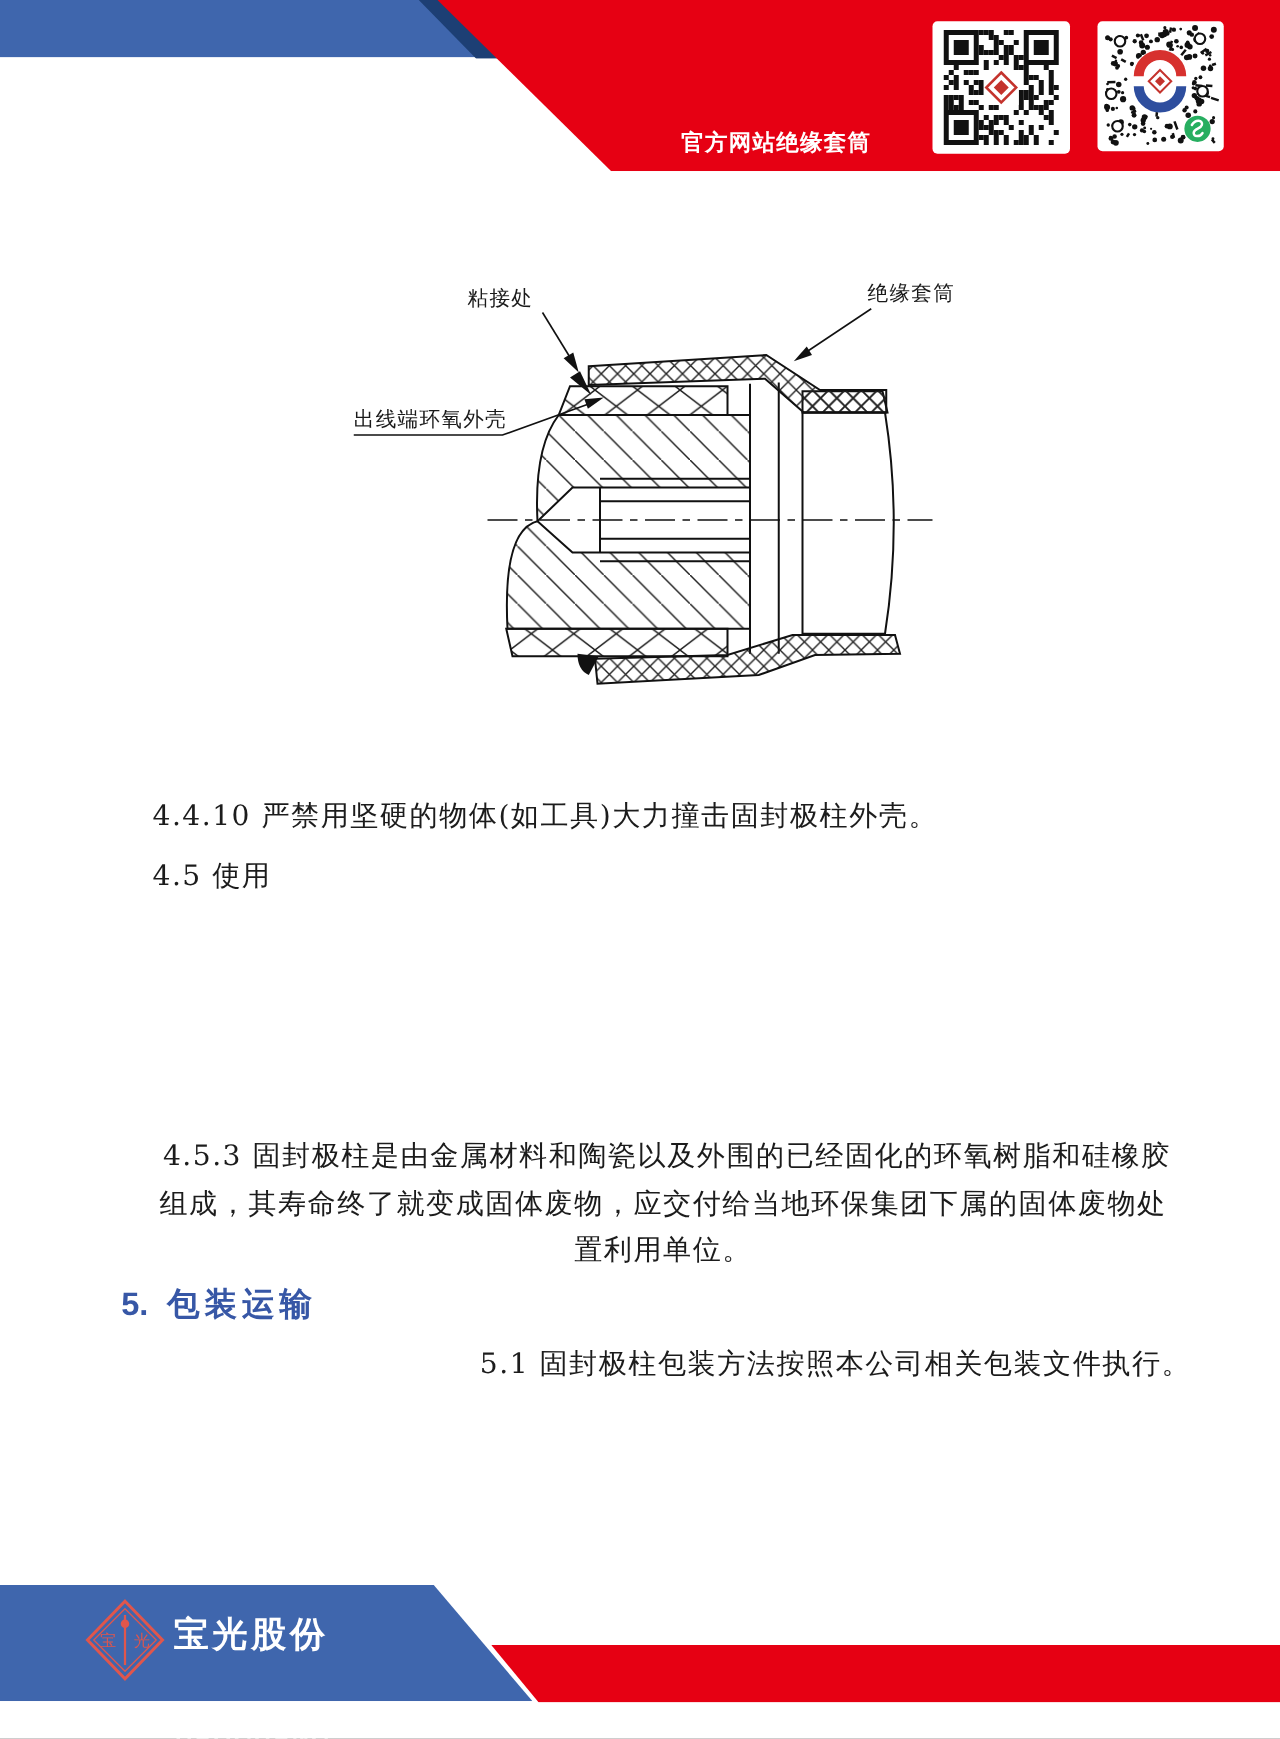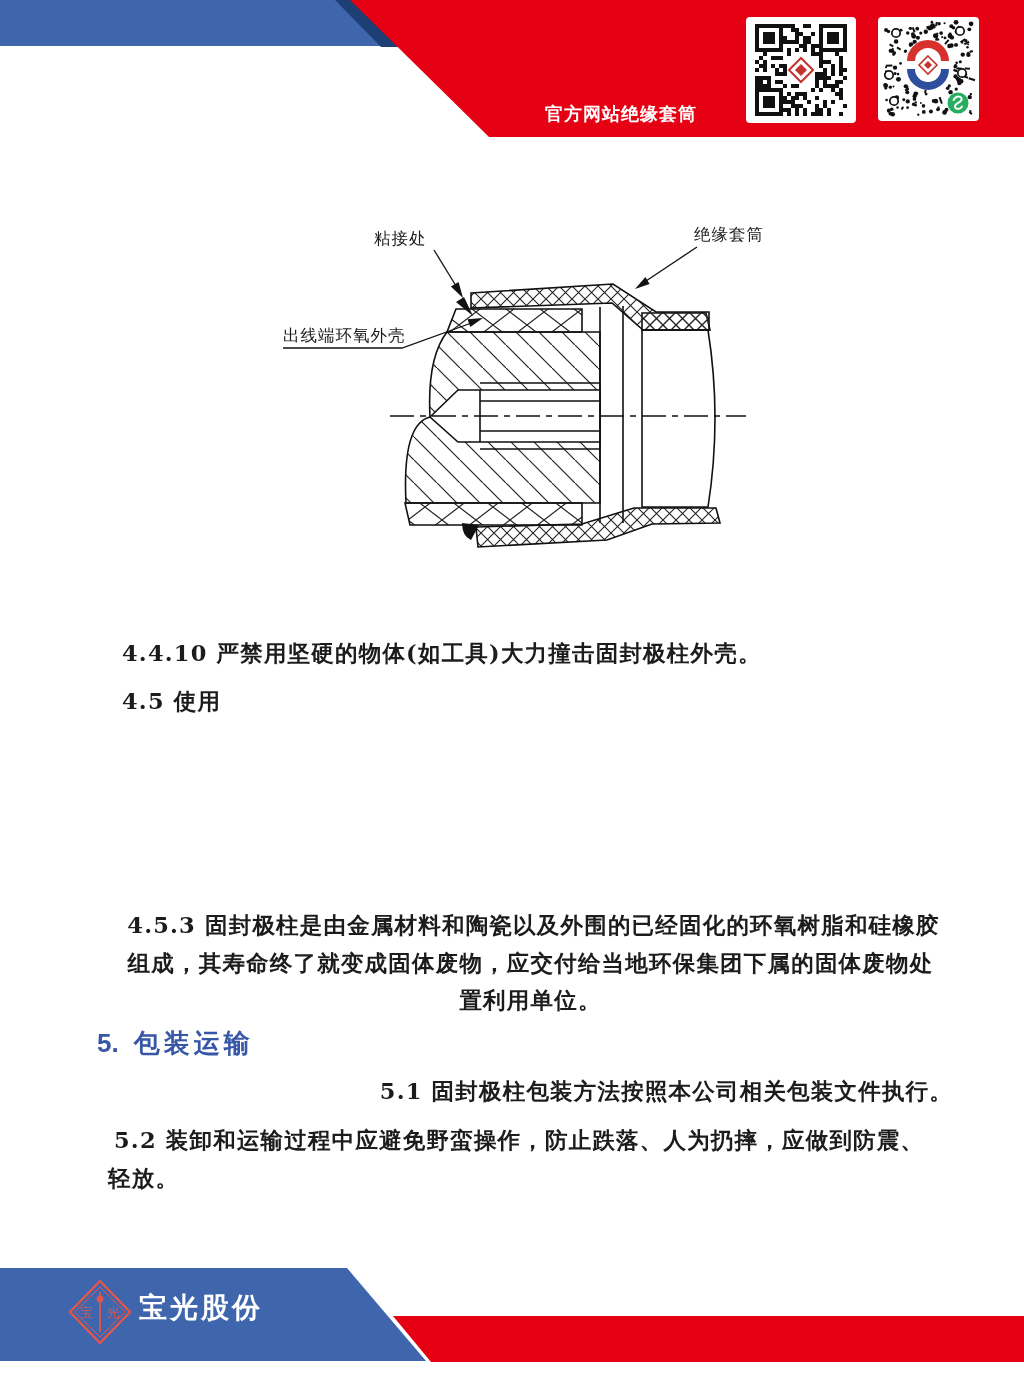--- a/index.html
+++ b/index.html
@@ -16,21 +16,21 @@
            clip-path:polygon(350px 0,1024px 0,1024px 137px,489px 137px);}
   .hdr-links{left:545px;top:102px;display:flex;color:#fff;
              font-family:"Liberation Sans",sans-serif;font-weight:bold;font-size:18px;letter-spacing:1px;}
   .qr-card{background:#fff;border-radius:4px;}
   .qr1{left:746px;top:17px;width:110px;height:106px;}
   .qr2{left:878px;top:17px;width:101px;height:104px;}
   .qr-card svg{display:block;width:100%;height:100%;}
 
   
   .para{position:absolute;left:108px;width:845px;margin:0;font-size:22.5px;line-height:37.5px;
-        letter-spacing:1.2px;color:var(--body_text);white-space:pre-line;font-weight:bold;}
+        letter-spacing:1.2px;color:var(--body_text);white-space:pre-line;}
   .p1{top:635px;text-indent:14px;}
   .p2{top:683px;text-indent:14px;}
   .p3{top:733px;text-indent:11px;}
   .p4{top:820px;text-indent:7px;}
   .p5{top:907px;text-indent:6px;text-align:center;}
   .p6{top:1073px;text-indent:13px;text-align:right;}
   .p7{top:1122px;text-indent:6px;}
   .sec5{left:97px;top:1026px;color:var(--heading_blue);
         font-family:"Liberation Sans",sans-serif;font-weight:bold;font-size:26px;}
   .sec5 .num{margin-right:15px;letter-spacing:0;}
@@ -447,22 +447,20 @@
   <p class="para p2">4.5 使用</p>
   <p class="para p5">4.5.3 固封极柱是由金属材料和陶瓷以及外围的已经固化的环氧树脂和硅橡胶
 组成，其寿命终了就变成固体废物，应交付给当地环保集团下属的固体废物处
 置利用单位。</p>
 
   <div class="abs sec5">
     <span class="num">5.</span><span class="ttl">包装运输</span>
   </div>
 
   <p class="para p6">5.1 固封极柱包装方法按照本公司相关包装文件执行。</p>
-  <p class="para p7">5.2 装卸和运输过程中应避免野蛮操作，防止跌落、人为扔摔，应做到防震、
-轻放。</p>
 
   <div class="abs ftr-red"></div>
   <div class="abs ftr-blue"></div>
   <svg class="abs ftr-logo" viewBox="0 0 64 67">
     <polygon points="32,2 62,33 32,64 2,33" fill="none" stroke="#e0564c" stroke-width="2.4"></polygon>
     <polygon points="32,8 57,33 32,58 7,33" fill="none" stroke="#e0564c" stroke-width="1"></polygon>
     <line x1="32" y1="13" x2="32" y2="53" stroke="#e0564c" stroke-width="1.8"></line>
     <circle cx="32" cy="20" r="3.4" fill="#e0564c"></circle>
     <text x="12" y="38" font-size="13" fill="#e0564c" font-family="DejaVu Serif, serif">宝</text>
     <text x="39" y="38" font-size="13" fill="#e0564c" font-family="DejaVu Serif, serif">光</text>

